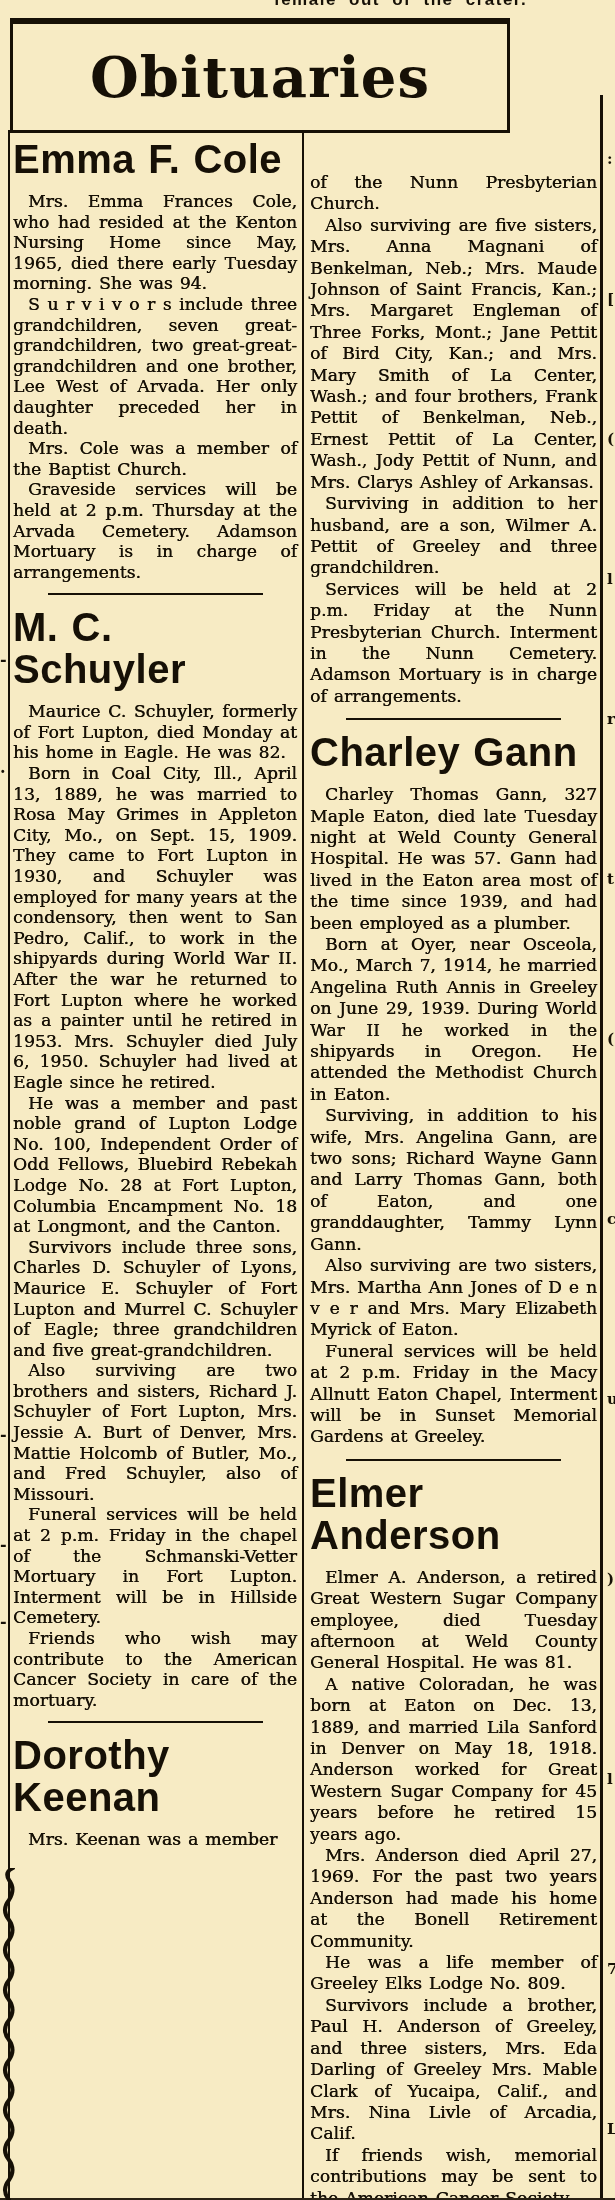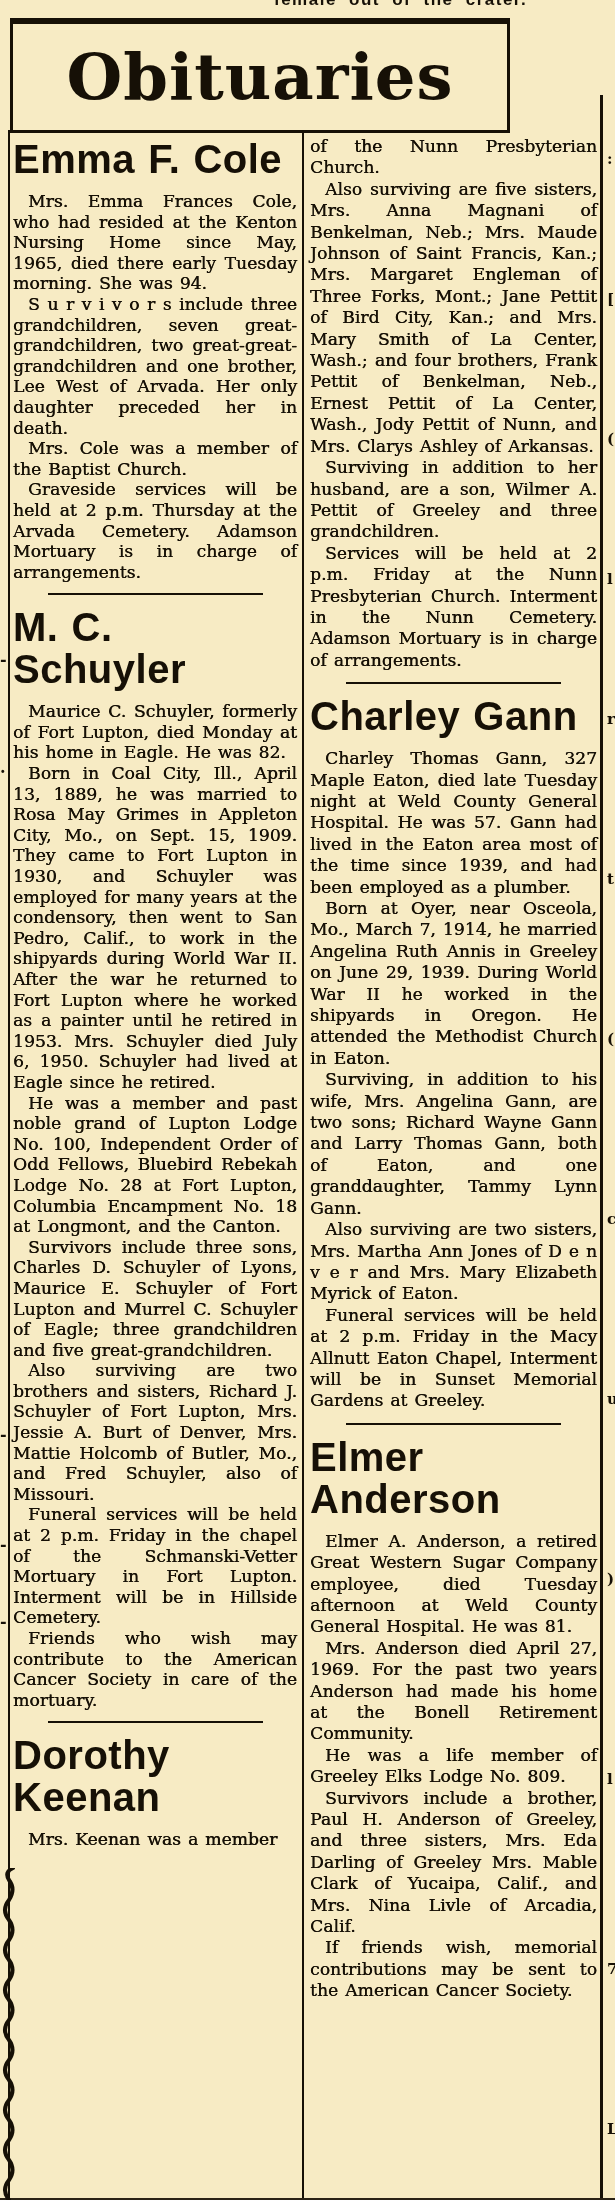--- a/index.html
+++ b/index.html
@@ -7,29 +7,29 @@
   .page{position:relative;width:615px;height:2200px;overflow:hidden;
         background:#f7ebc4;color:#161006;}
   
   .top-fragment{position:absolute;left:274px;top:-10px;width:330px;height:24px;
         overflow:hidden;font-family:"Liberation Sans",sans-serif;font-weight:bold;
         font-size:17px;letter-spacing:1.5px;word-spacing:6px;white-space:nowrap;}
   
   .masthead-box{position:absolute;left:10px;top:18px;width:494px;height:106px;
         border:3px solid #161006;border-top-width:6px;
         display:flex;align-items:center;justify-content:center;}
-  .masthead-title{font-family:"DejaVu Serif",serif;font-weight:bold;font-size:64px;
+  .masthead-title{font-family:"DejaVu Serif",serif;font-weight:bold;font-size:56px;
         letter-spacing:1px;margin:0;line-height:1;}
   
   .col{position:absolute;top:136px;text-align:justify;font-size:17.2px;
        word-spacing:1.5px;text-shadow:0.35px 0.25px 0 currentColor;}
   .col-left{left:13px;width:284px;line-height:20.6px;}
   .col-right{left:310px;width:287px;line-height:21.4px;}
   .col p{margin:0;text-indent:15px;}
-  .col p.noindent{text-indent:0;}
+  .col p.noindent{text-indent:0;margin-top:36px;}
   .head{font-family:"Liberation Sans",sans-serif;font-weight:bold;font-size:40px;
         letter-spacing:0.5px;line-height:1.05;margin:6px 0 11px 0;text-align:left;
         text-shadow:none;}
   .head.first{margin-top:2px;}
   .sep{width:215px;margin:11px auto 11px auto;border-top:2.5px solid #161006;}
   
   .vrule{position:absolute;background:#161006;}
   .left-rule{left:8px;top:130px;bottom:0;width:2px;}
   .divider-rule{left:302px;top:130px;bottom:0;width:2px;}
   .right-rule{left:600px;top:95px;bottom:0;width:3px;}
@@ -93,20 +93,21 @@
       <p>Charley Thomas Gann, 327 Maple Eaton, died late Tuesday night at Weld County General Hospital. He was 57. Gann had lived in the Eaton area most of the time since 1939, and had been employed as a plumber.</p>
       <p>Born at Oyer, near Osceola, Mo., March 7, 1914, he married Angelina Ruth Annis in Greeley on June 29, 1939. During World War II he worked in the shipyards in Oregon. He attended the Methodist Church in Eaton.</p>
       <p>Surviving, in addition to his wife, Mrs. Angelina Gann, are two sons; Richard Wayne Gann and Larry Thomas Gann, both of Eaton, and one granddaughter, Tammy Lynn Gann.</p>
       <p>Also surviving are two sisters, Mrs. Martha Ann Jones of D e n v e r and Mrs. Mary Elizabeth Myrick of Eaton.</p>
       <p>Funeral services will be held at 2 p.m. Friday in the Macy Allnutt Eaton Chapel, Interment will be in Sunset Memorial Gardens at Greeley.</p>
     </article>
     <div class="sep"></div>
     <article>
       <h2 class="head">Elmer Anderson</h2>
       <p>Elmer A. Anderson, a retired Great Western Sugar Company employee, died Tuesday afternoon at Weld County General Hospital. He was 81.</p>
+      <p>A native Coloradan, he was born at Eaton on Dec. 13, 1889, and married Lila Sanford in Denver on May 18, 1918. Anderson worked for Great Western Sugar Company for 45 years before he retired 15 years ago.</p>
       <p>Mrs. Anderson died April 27, 1969. For the past two years Anderson had made his home at the Bonell Retirement Community.</p>
       <p>He was a life member of Greeley Elks Lodge No. 809.</p>
       <p>Survivors include a brother, Paul H. Anderson of Greeley, and three sisters, Mrs. Eda Darling of Greeley Mrs. Mable Clark of Yucaipa, Calif., and Mrs. Nina Livle of Arcadia, Calif.</p>
       <p>If friends wish, memorial contributions may be sent to the American Cancer Society.</p>
     </article>
   </div>
 
   <div class="vrule left-rule"></div>
   <div class="vrule divider-rule"></div>
   <div class="vrule right-rule"></div>

